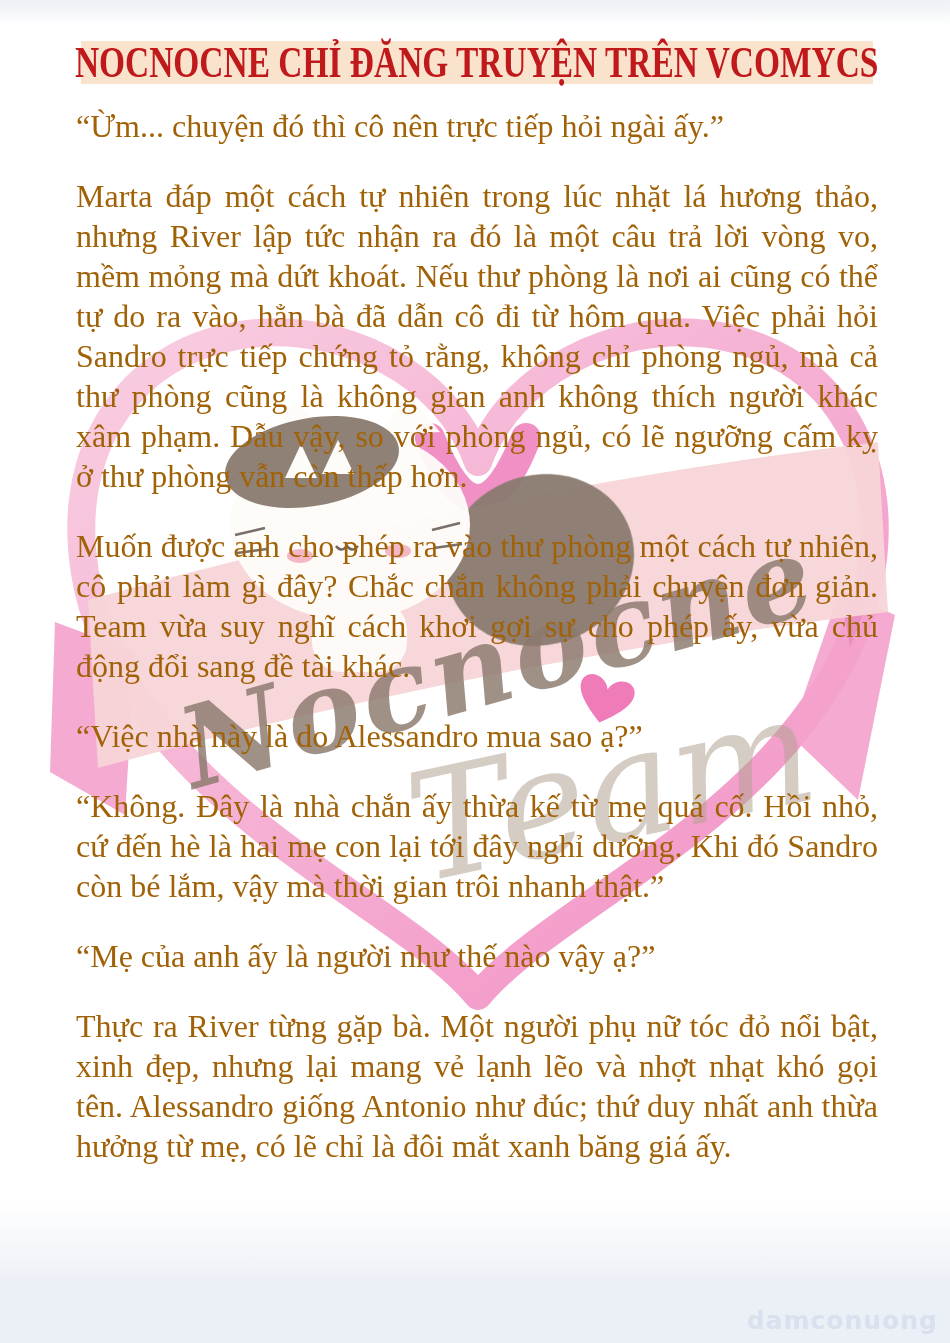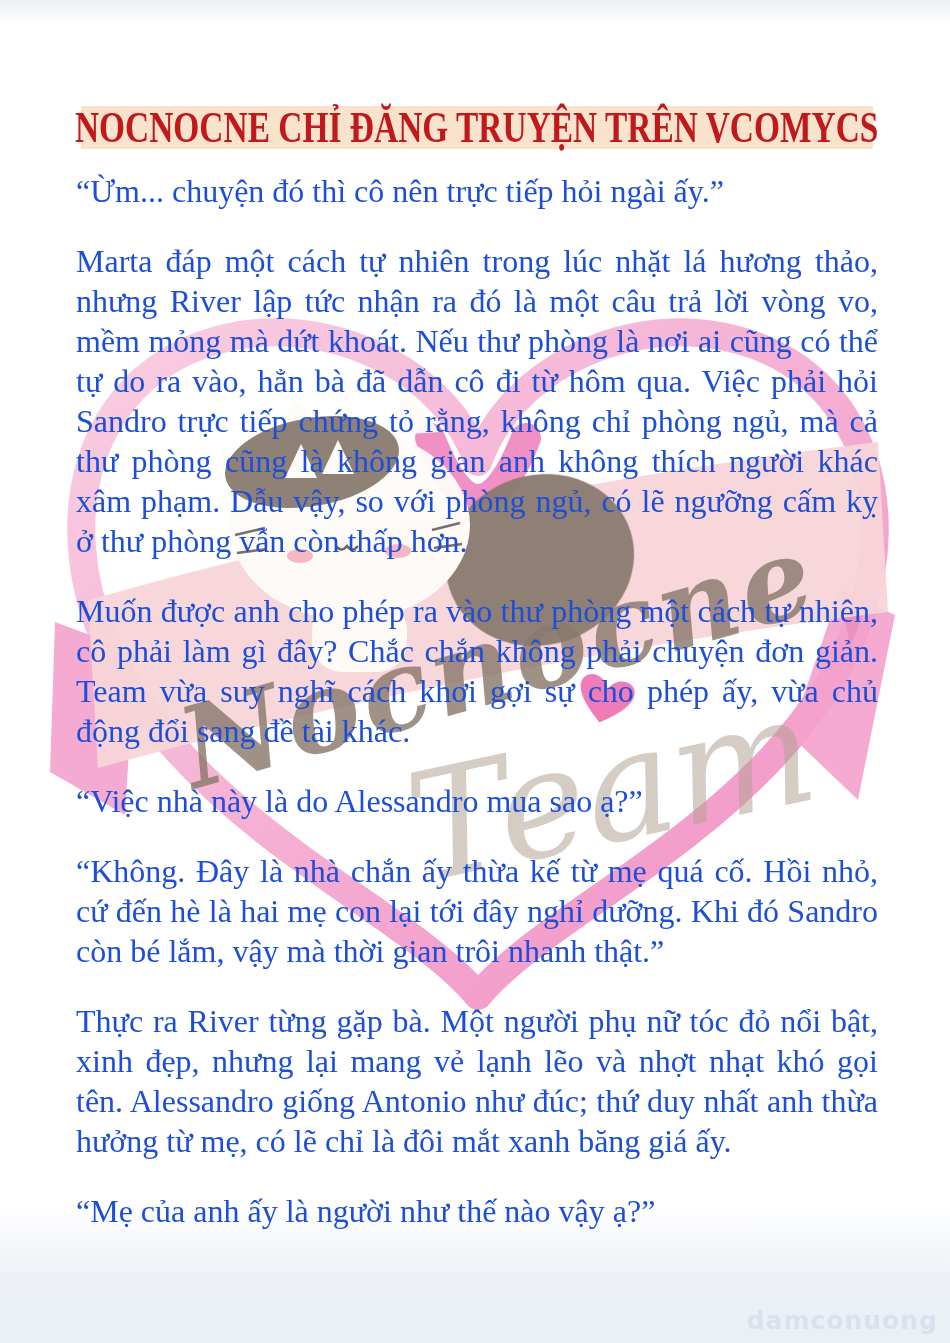--- a/index.html
+++ b/index.html
@@ -11,37 +11,37 @@
   .tint-top {
     position:absolute; top:0; left:0; right:0; height:26px; z-index:1;
     background:linear-gradient(#edf0f6, rgba(255,255,255,0));
   }
   .tint-bottom {
     position:absolute; bottom:0; left:0; right:0; height:140px; z-index:1;
     background:linear-gradient(rgba(238,241,246,0), #ebeff6 60%);
   }
   .watermark-svg { position:absolute; left:0; top:0; z-index:0; }
 
-  .content { position:relative; z-index:2; padding:86px 72px 0 76px;margin-top:20px; }
+  .content { position:relative; z-index:2; padding:41px 72px 0 76px; }
 
   .banner {
     width:792px; height:43px; margin:0 auto 22px;
     background:#fae3cd;
     display:flex; align-items:center; justify-content:center;
     overflow:visible;
   }
   .banner-text {
     display:inline-block; white-space:nowrap;
     font-weight:bold; font-size:44px; line-height:1;
     color:#c0191c; transform:scaleX(0.76); transform-origin:center;
     letter-spacing:0;
   }
 
   p.story {
-    font-size:32px; line-height:40px; color:#1d4ed8;
+    font-size:32px; line-height:40px; color:#a16207;
     text-align:justify; text-justify:inter-word;
     margin:0 0 30px 0;
   }
 
   .vcomycs-logo {
     position:absolute; left:22px; bottom:8px; z-index:3;
     color:#a9b2da; font-family:"DejaVu Sans","Liberation Sans",sans-serif;
     font-style:italic; font-weight:bold; line-height:1;
   }
   .logo-initial { font-size:48px; vertical-align:-6px; margin-right:-3px; }
@@ -118,19 +118,19 @@
   <div class="content">
     <div class="banner">
       <span class="banner-text">NOCNOCNE CHỈ ĐĂNG TRUYỆN TRÊN VCOMYCS</span>
     </div>
 
     <p class="story">“Ừm... chuyện đó thì cô nên trực tiếp hỏi ngài ấy.”</p>
     <p class="story">Marta đáp một cách tự nhiên trong lúc nhặt lá hương thảo, nhưng River lập tức nhận ra đó là một câu trả lời vòng vo, mềm mỏng mà dứt khoát. Nếu thư phòng là nơi ai cũng có thể tự do ra vào, hẳn bà đã dẫn cô đi từ hôm qua. Việc phải hỏi Sandro trực tiếp chứng tỏ rằng, không chỉ phòng ngủ, mà cả thư phòng cũng là không gian anh không thích người khác xâm phạm. Dẫu vậy, so với phòng ngủ, có lẽ ngưỡng cấm kỵ ở thư phòng vẫn còn thấp hơn.</p>
     <p class="story">Muốn được anh cho phép ra vào thư phòng một cách tự nhiên, cô phải làm gì đây? Chắc chắn không phải chuyện đơn giản. Team vừa suy nghĩ cách khơi gợi sự cho phép ấy, vừa chủ động đổi sang đề tài khác.</p>
     <p class="story">“Việc nhà này là do Alessandro mua sao ạ?”</p>
     <p class="story">“Không. Đây là nhà chắn ấy thừa kế từ mẹ quá cố. Hồi nhỏ, cứ đến hè là hai mẹ con lại tới đây nghỉ dưỡng. Khi đó Sandro còn bé lắm, vậy mà thời gian trôi nhanh thật.”</p>
+    <p class="story">“Mẹ của anh ấy là người như thế nào vậy ạ?”</p>
     <p class="story">Thực ra River từng gặp bà. Một người phụ nữ tóc đỏ nổi bật, xinh đẹp, nhưng lại mang vẻ lạnh lẽo và nhợt nhạt khó gọi tên. Alessandro giống Antonio như đúc; thứ duy nhất anh thừa hưởng từ mẹ, có lẽ chỉ là đôi mắt xanh băng giá ấy.</p>
-    <p class="story">“Mẹ của anh ấy là người như thế nào vậy ạ?”</p>
   </div>
 
   <div class="credit">damconuong</div>
 
 </div>
 
 </body></html>

